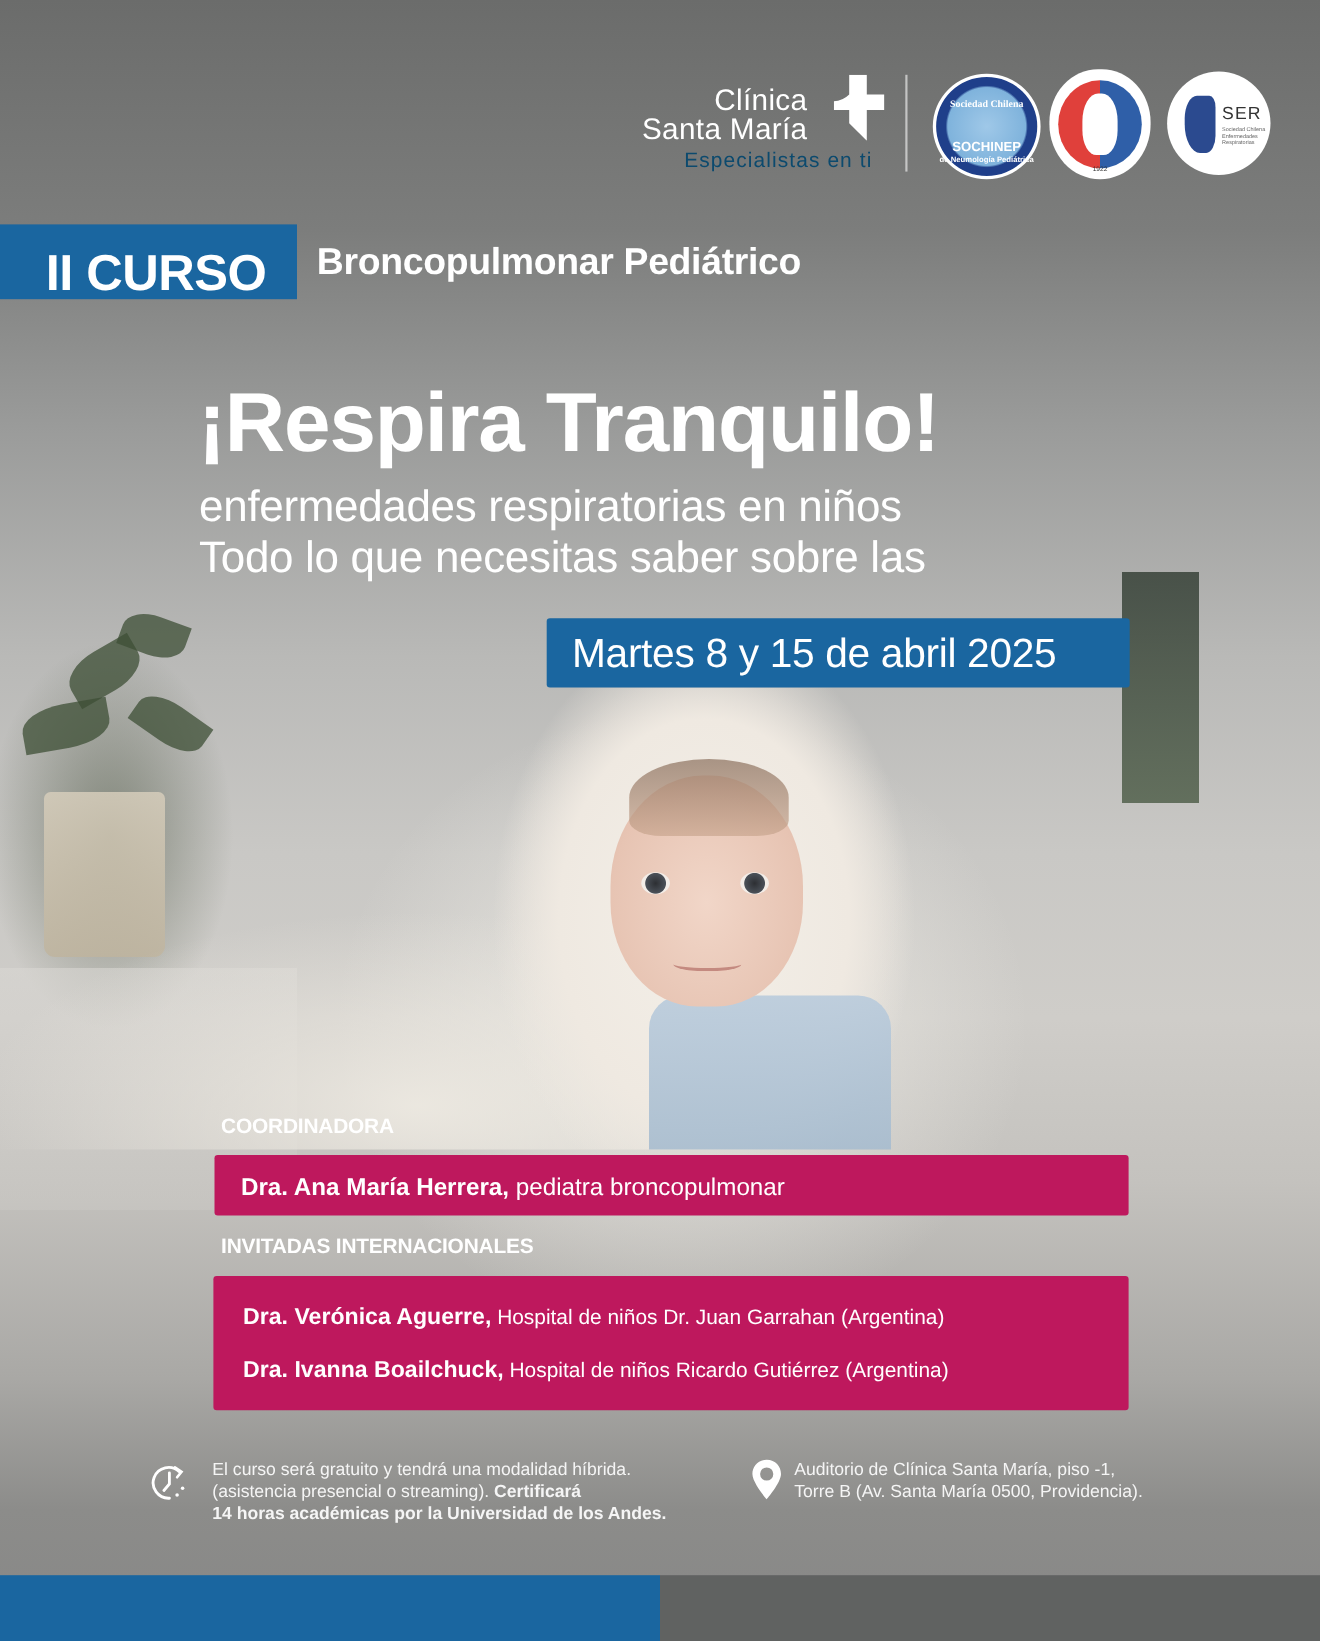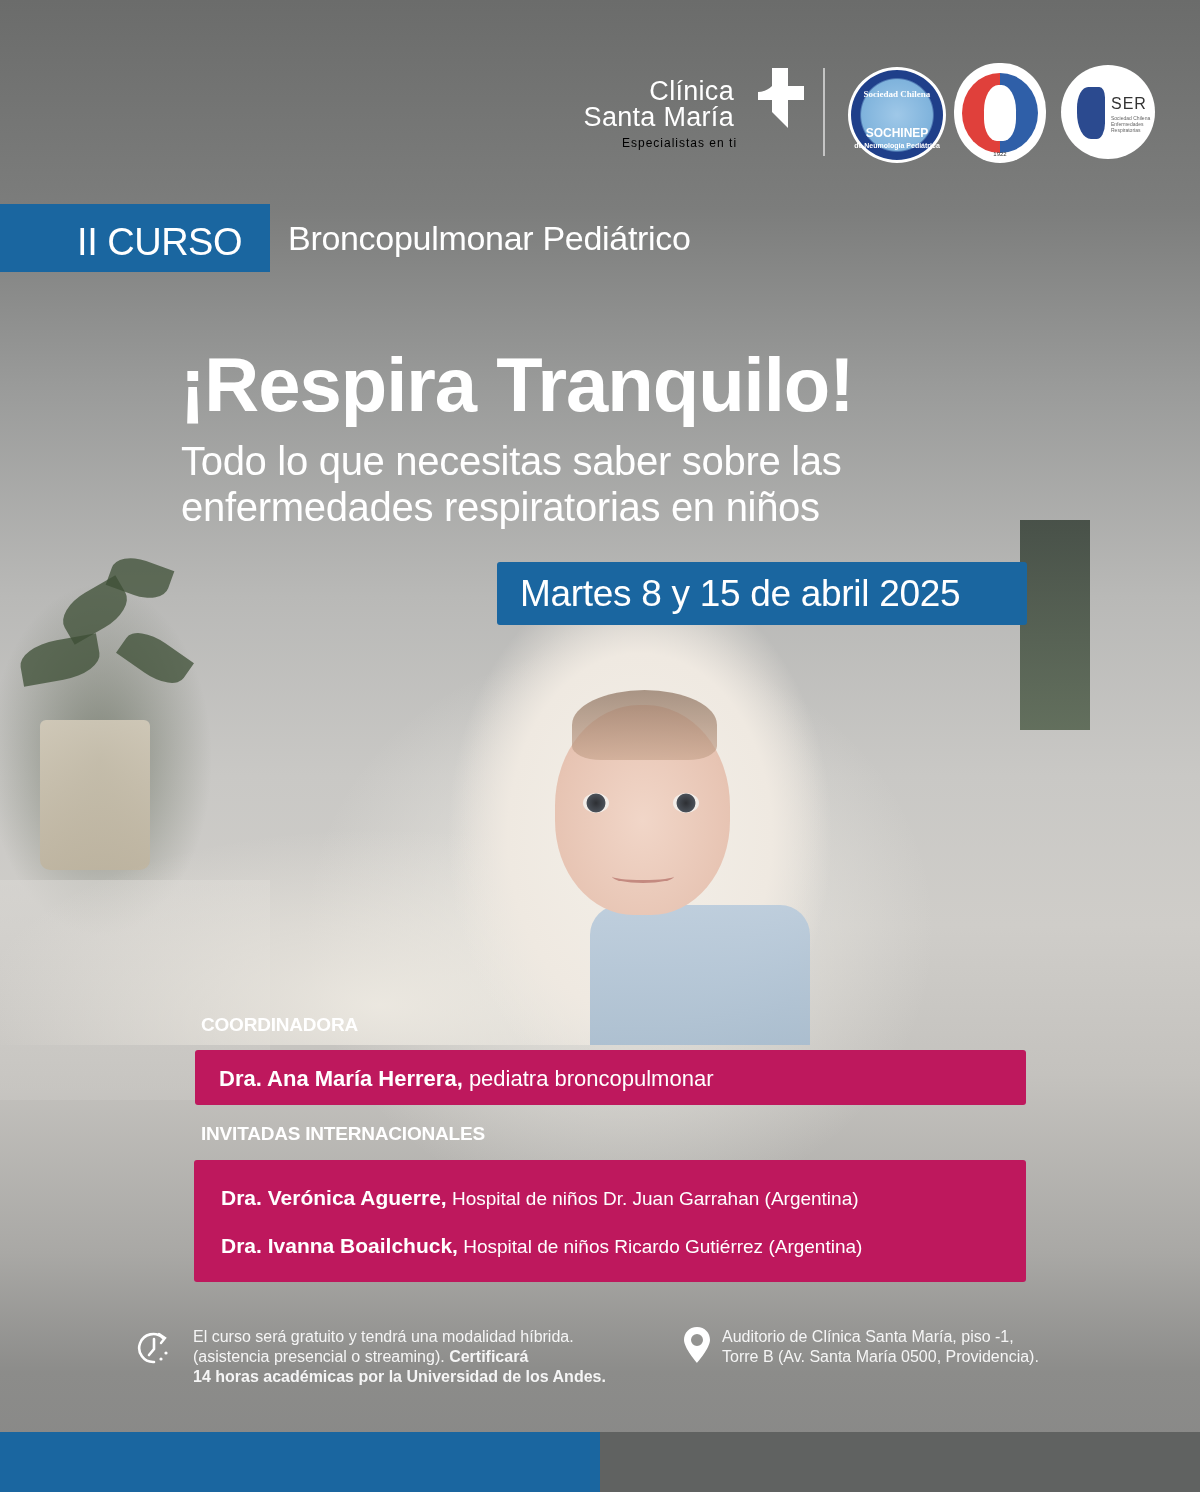--- a/index.html
+++ b/index.html
@@ -20,38 +20,38 @@
                radial-gradient(ellipse 500px 220px at 380px 380px,rgba(238,234,226,.9) 0%,rgba(238,234,226,0) 80%);}
   .baby-face{left:555px;top:705px;width:175px;height:210px;border-radius:48% 48% 45% 45%;background:radial-gradient(ellipse at 50% 55%,#f1d6c8 0%,#e7c4b3 70%,#dcb6a4 100%);}
   .baby-hair{left:572px;top:690px;width:145px;height:70px;border-radius:50% 50% 20% 20%;background:linear-gradient(180deg,#8a6f5c,#c9a68f);opacity:.7;}
   .eye{width:26px;height:20px;border-radius:50%;background:radial-gradient(circle at 50% 50%,#2d2f33 0%,#4a5058 55%,#f3ede8 60%);}
   .mouth{left:612px;top:870px;width:62px;height:10px;border-bottom:3px solid #c48a80;border-radius:0 0 50% 50%;}
   .onesie{left:590px;top:905px;width:220px;height:140px;background:linear-gradient(180deg,#b9cbdc,#a7bccf);border-radius:30px 30px 0 0;opacity:.9;}
 
   
   .clinic-logo{left:560px;top:65px;width:250px;height:95px;}
   .clinic-name{position:absolute;right:76px;top:13px;font-size:27px;line-height:26px;text-align:right;font-weight:normal;color:#fff;letter-spacing:0.3px;}
-  .clinic-tag{position:absolute;left:62px;top:71px;font-size:12px;letter-spacing:1px;color:#000000;}
+  .clinic-tag{position:absolute;left:62px;top:71px;font-size:19px;letter-spacing:1px;color:#0c4a6e;}
   .cross{position:absolute;left:198px;top:3px;width:46px;height:60px;}
   .divider{left:823px;top:68px;width:2px;height:88px;background:#d8d8d8;opacity:.8;}
   .badge{border-radius:50%;}
   .badge1{left:848px;top:67px;width:98px;height:96px;background:radial-gradient(circle,#9fc8e8 0%,#7fb3dc 55%,#1f3f8a 58%,#1f3f8a 100%);border:3px solid #fff;box-sizing:border-box;}
   .badge1 .t{position:absolute;width:100%;text-align:center;font-size:9px;font-weight:bold;color:#fff;}
   .badge2{left:954px;top:63px;width:92px;height:100px;border-radius:48% 48% 50% 50%;background:#fff;}
   .badge2 .inner{position:absolute;left:8px;top:10px;width:76px;height:80px;border-radius:50%;background:linear-gradient(90deg,#e0403b 0%,#e0403b 50%,#2f5fa8 50%,#2f5fa8 100%);}
   .badge2 .fig{position:absolute;left:30px;top:22px;width:32px;height:56px;border-radius:45% 45% 40% 40%;background:#fff;}
   .badge3{left:1061px;top:65px;width:94px;height:94px;background:#fff;}
   .lung{position:absolute;left:16px;top:22px;width:28px;height:52px;border-radius:40% 20% 30% 50%;background:#2b4a8f;}
   .ser{position:absolute;left:50px;top:30px;font-size:16px;color:#333;letter-spacing:1px;}
   .ser-small{position:absolute;left:50px;top:50px;font-size:5px;color:#666;line-height:6px;}
 
   
   .course-bar{left:0;top:204px;width:270px;height:68px;background:#1a66a0;}
-  .course-bar span{position:absolute;right:28px;top:17px;font-size:38px;font-weight:normal;letter-spacing:-0.5px;}
-  .course-sub{left:288px;top:219px;font-size:34px;font-weight:normal;letter-spacing:-0.3px;}
+  .course-bar span{position:absolute;right:28px;top:17px;font-size:46px;font-weight:bold;letter-spacing:-0.5px;}
+  .course-sub{left:288px;top:219px;font-size:34px;font-weight:bold;letter-spacing:-0.3px;}
 
   .headline{left:180px;top:345px;font-size:76px;font-weight:bold;letter-spacing:-1px;line-height:80px;}
   .subline{left:181px;top:438px;font-size:40px;line-height:46px;letter-spacing:-0.3px;}
   .date-box{left:497px;top:562px;width:530px;height:63px;background:#1a66a0;border-radius:3px;}
   .date-box span{position:absolute;left:23px;top:11px;font-size:37px;letter-spacing:-0.3px;}
 
   .label{font-size:19px;font-weight:bold;letter-spacing:-0.2px;}
   .coord-label{left:201px;top:1014px;}
   .intl-label{left:201px;top:1123px;}
   .box{background:#be185d;border-radius:3px;}
@@ -113,22 +113,22 @@
   <div class="ser-small" style="width:40px;">Sociedad Chilena Enfermedades Respiratorias</div>
 </div>
 
 <div class="abs course-bar">
   <span>II CURSO</span>
 </div>
 <div class="abs course-sub">Broncopulmonar Pediátrico</div>
 
 <div class="abs headline">¡Respira Tranquilo!</div>
 <div class="abs subline">
+  <div>enfermedades respiratorias en niños</div>
   <div>Todo lo que necesitas saber sobre las</div>
-  <div>enfermedades respiratorias en niños</div>
 </div>
 
 <div class="abs date-box">
   <span>Martes 8 y 15 de abril 2025</span>
 </div>
 
 <div class="abs label coord-label">COORDINADORA</div>
 <div class="abs box coord-box">
   <div class="row-text">
     <span class="b">Dra. Ana María Herrera,</span>

